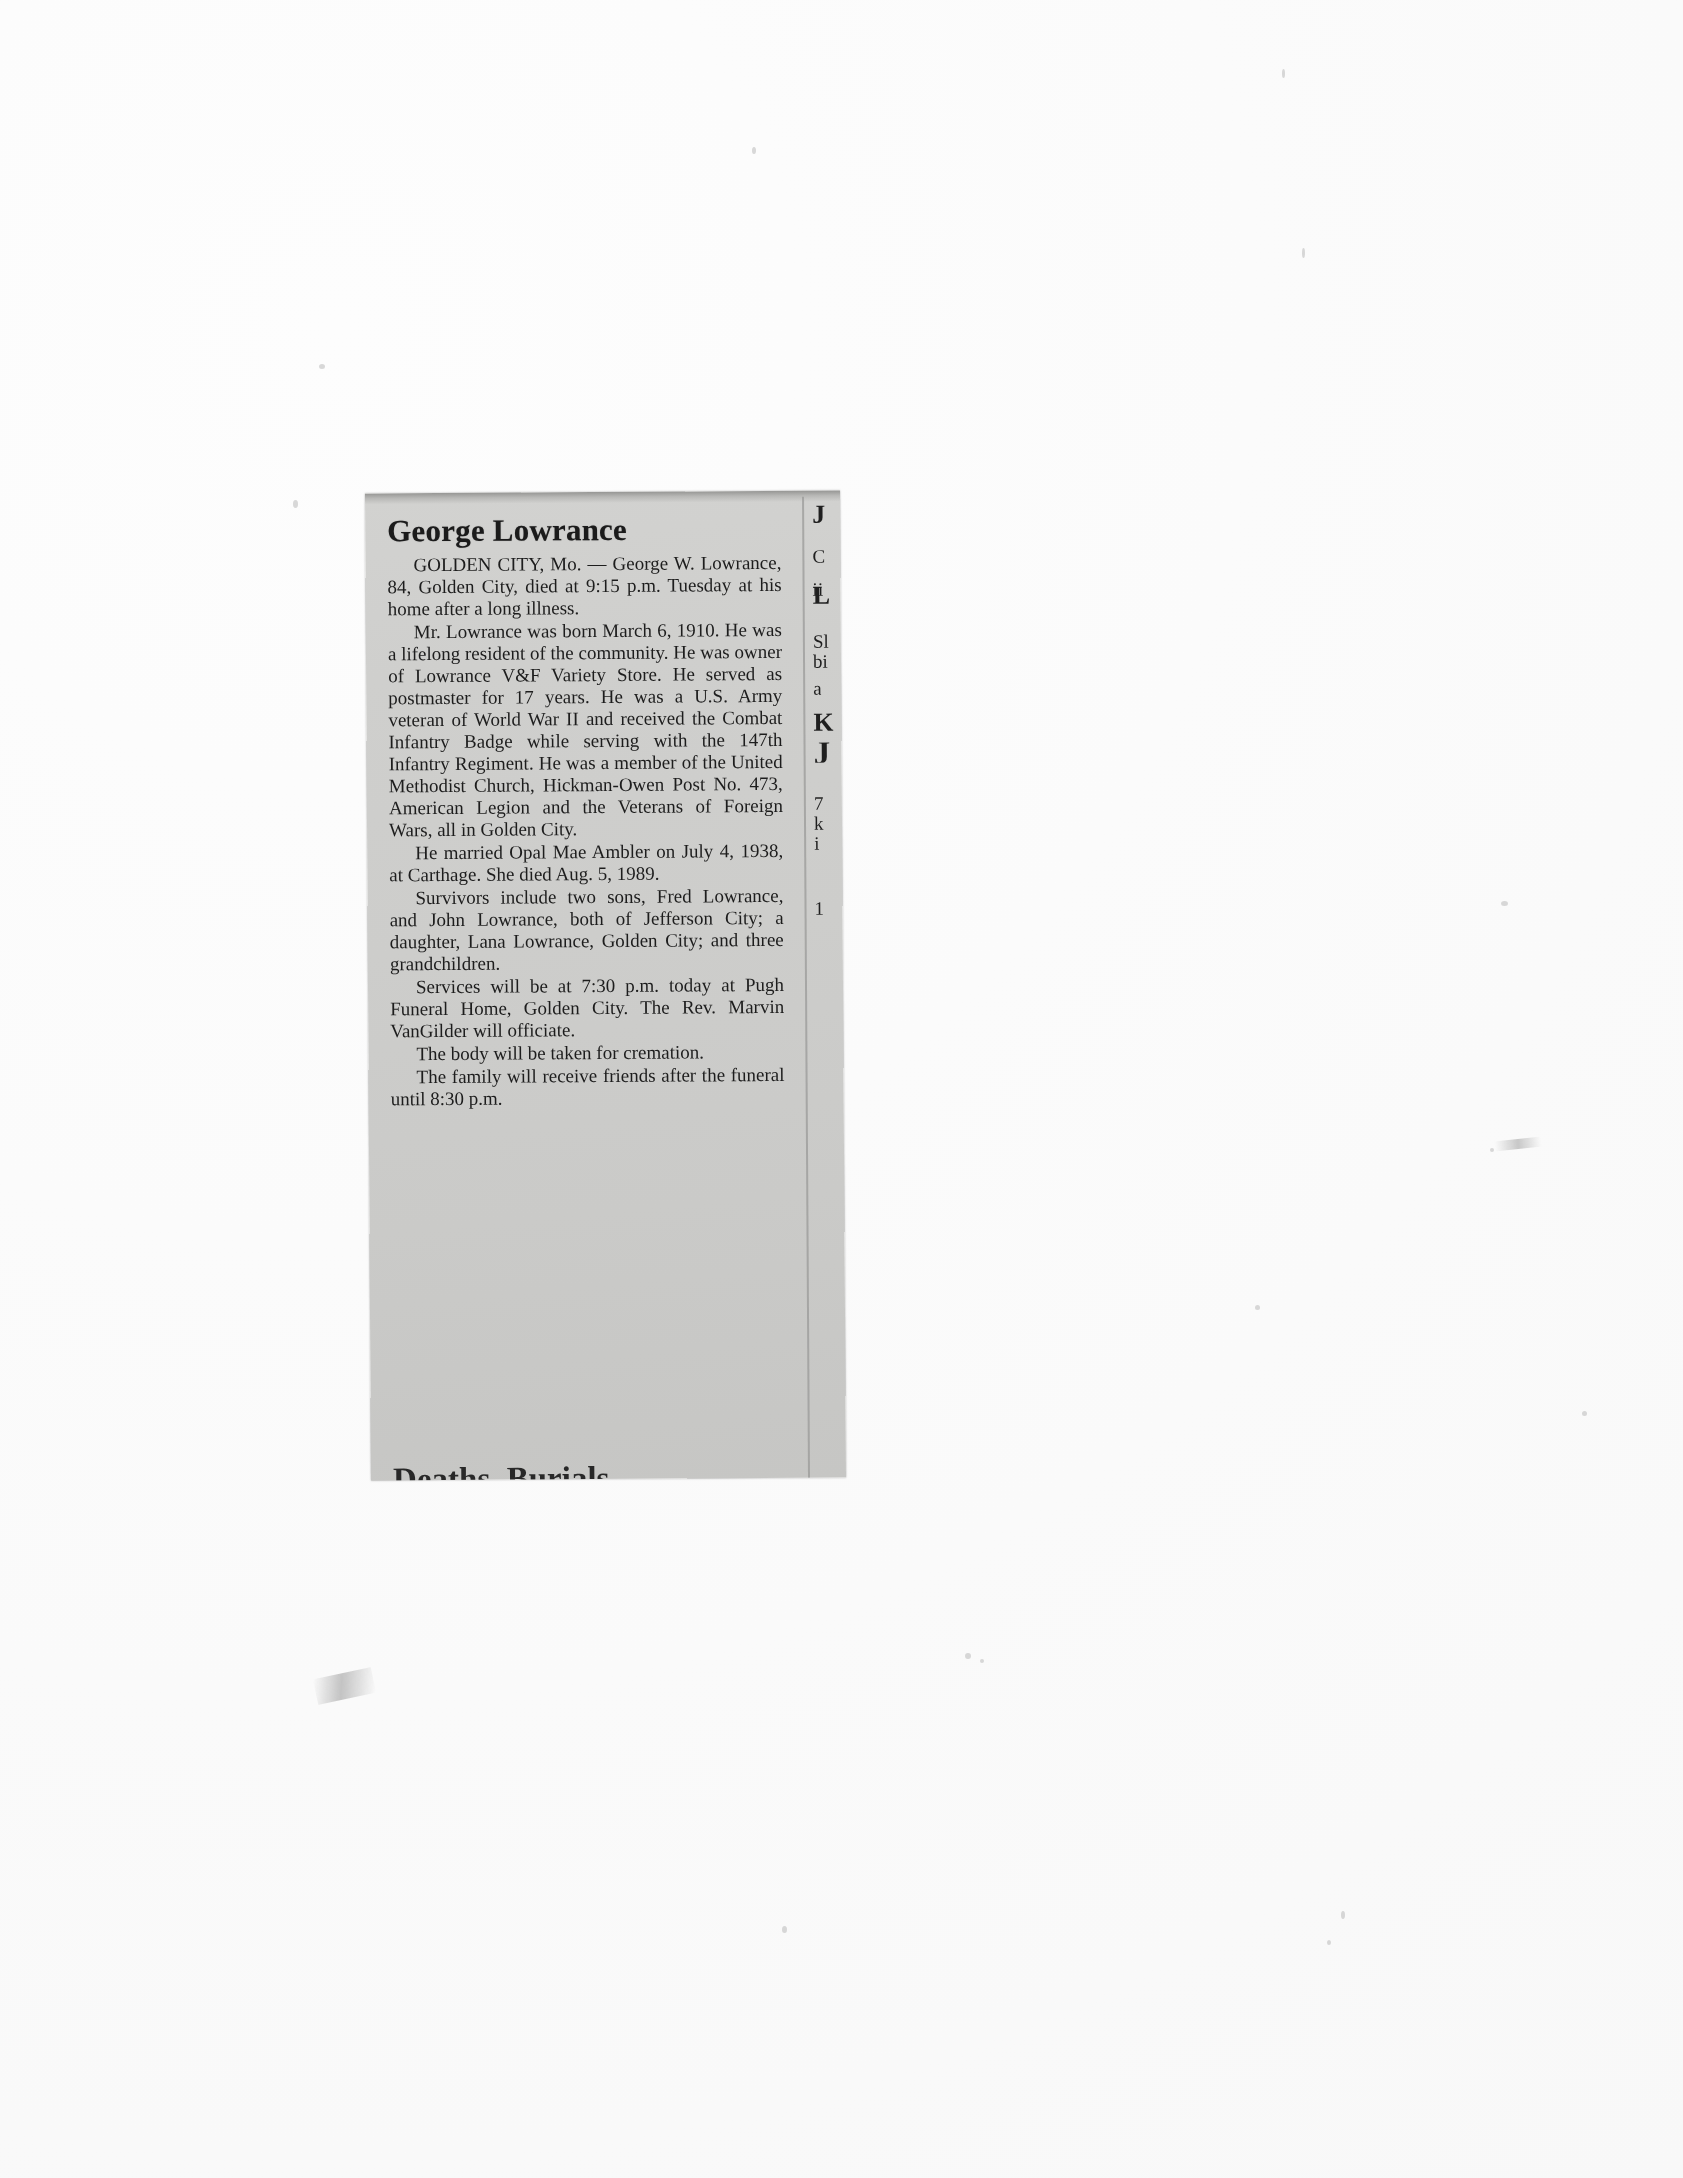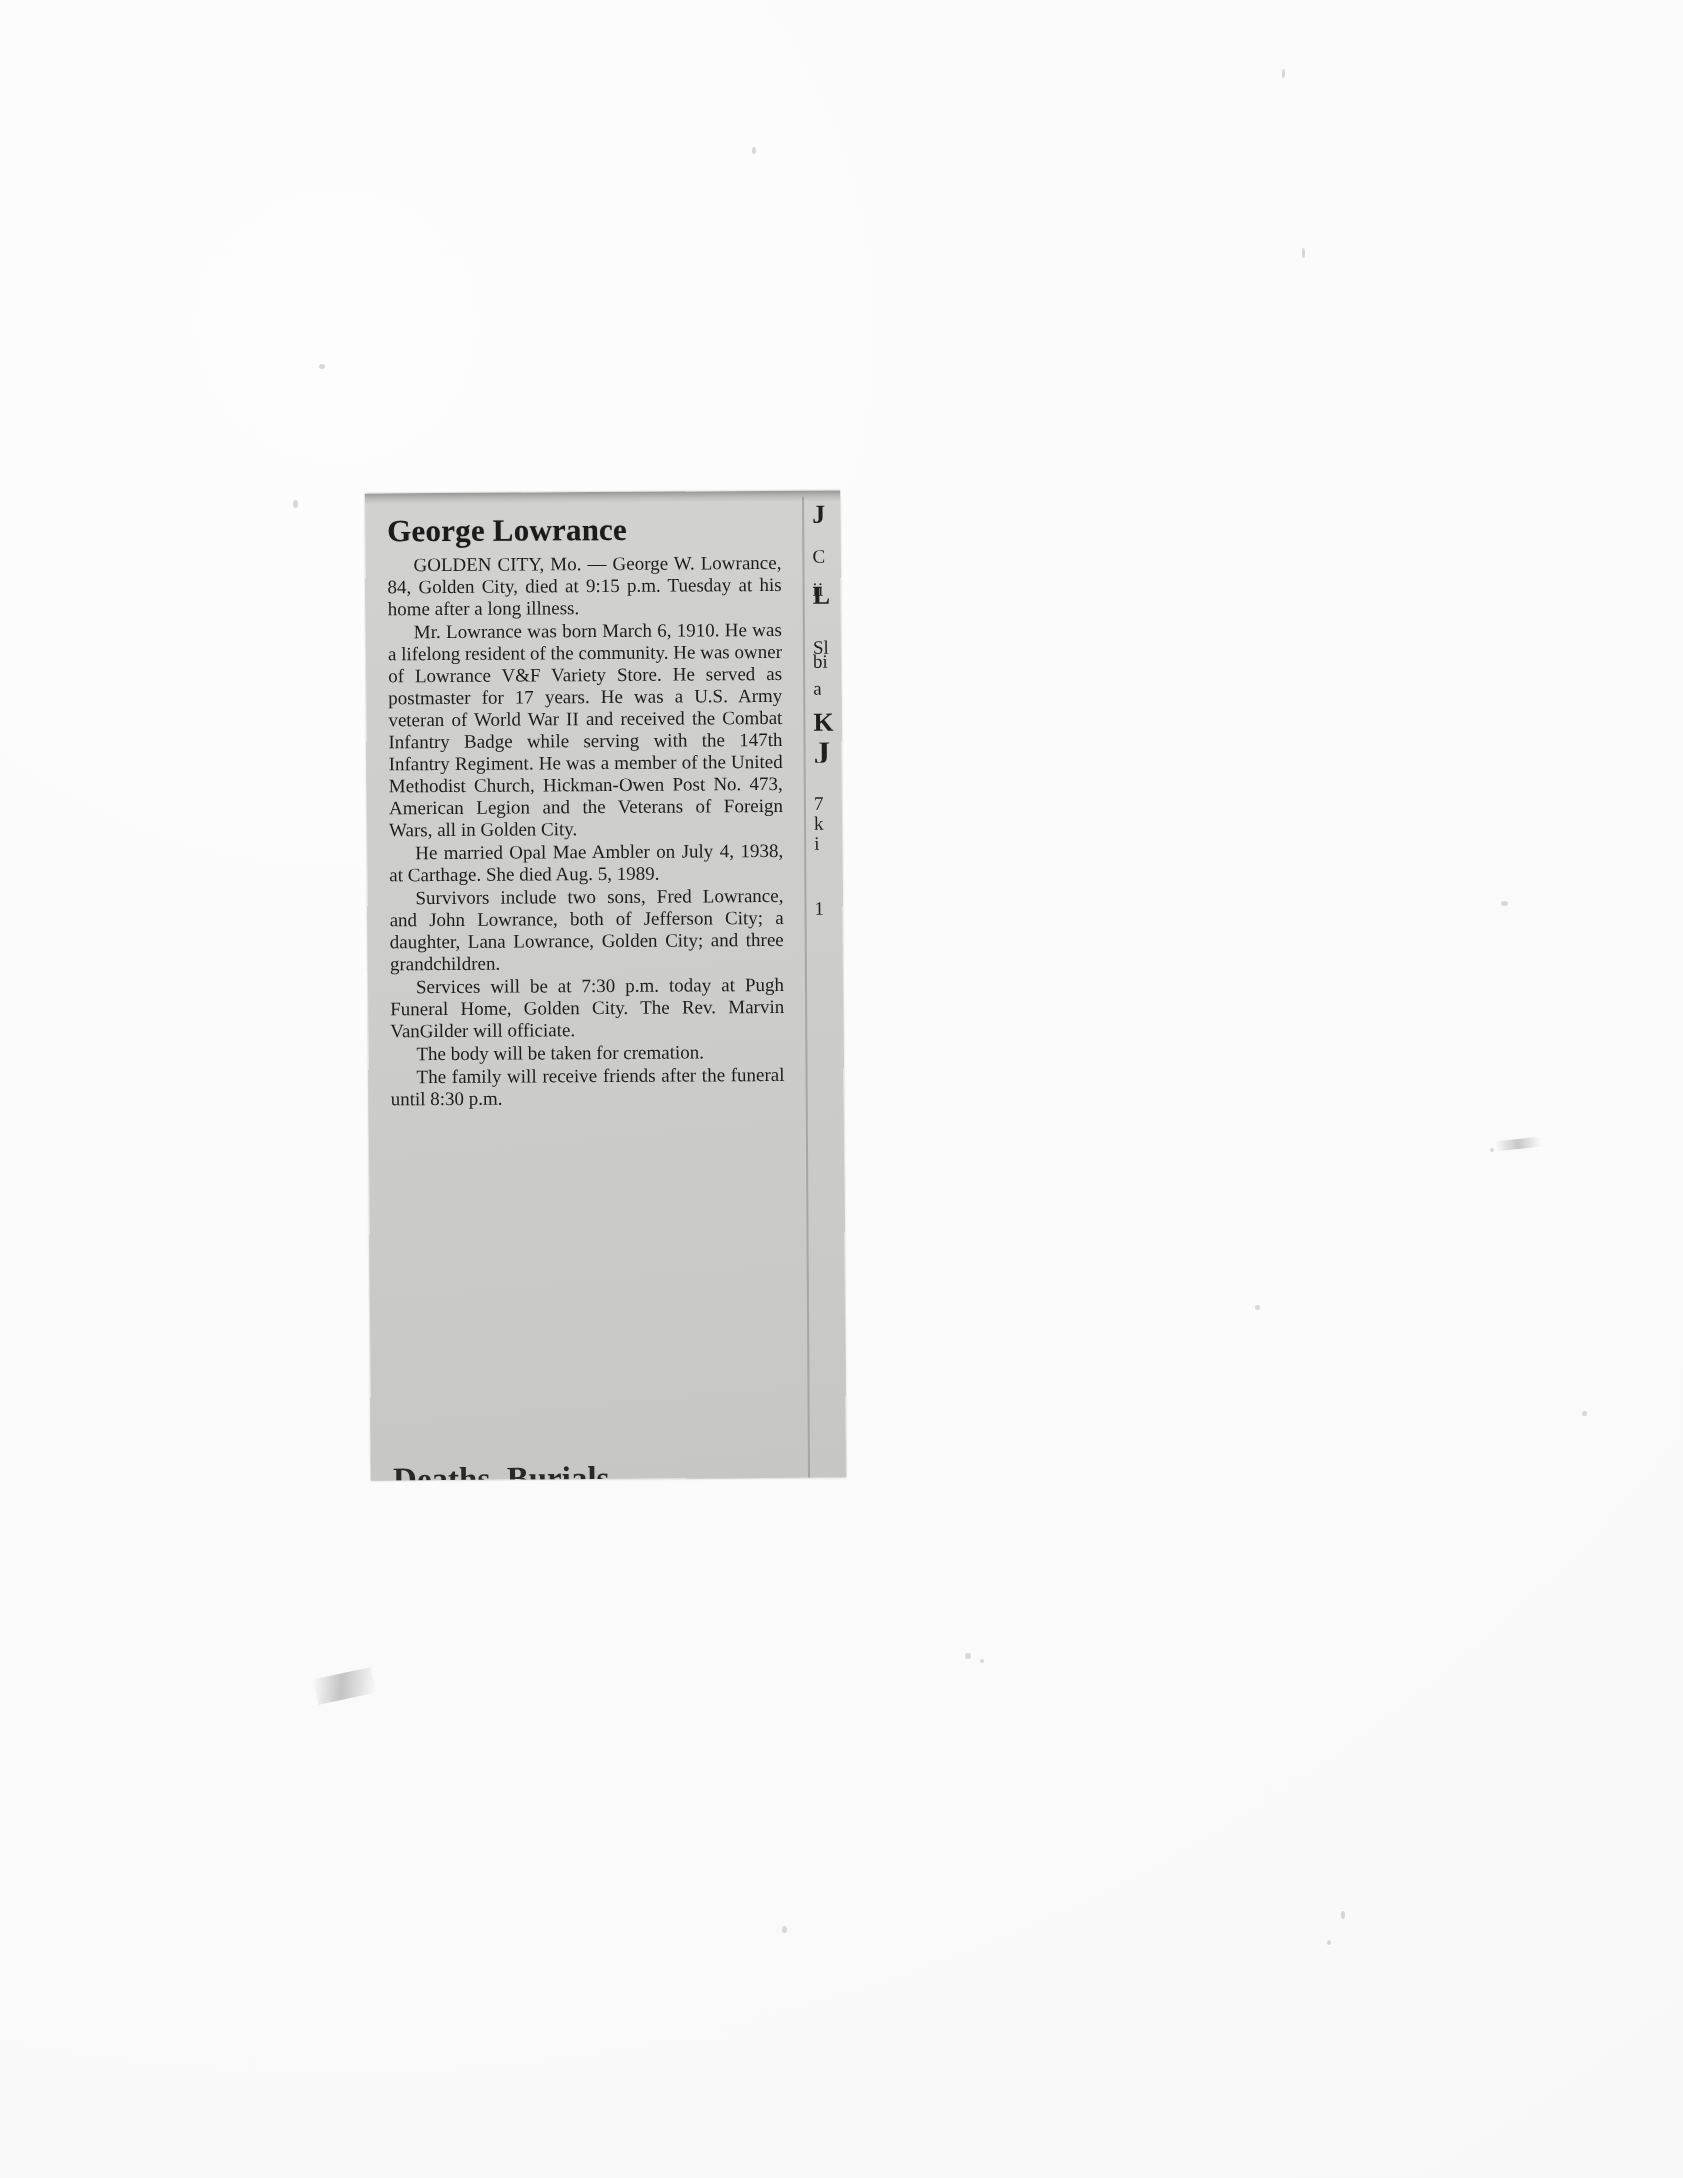--- a/index.html
+++ b/index.html
@@ -195,21 +195,21 @@
       <p class="para">Services will be at 7:30 p.m. today at Pugh Funeral Home, Golden City. The Rev. Marvin VanGilder will officiate.</p>
       <p class="para">The body will be taken for cremation.</p>
       <p class="para">The family will receive friends after the funeral until 8:30 p.m.</p>
     </div>
 
     <div id="col2">
         <div class="frag big" style="top: 0px;">J</div>
         <div class="frag" style="top: 42px;">C</div>
         <div class="frag" style="top: 61px; margin-top: 14px;">ii</div>
         <div class="frag big" style="top: 81px;">L</div>
-        <div class="frag" style="top: 133px;">Sl</div>
+        <div class="frag" style="top: 127px;">Sl</div>
         <div class="frag" style="top: 147px; text-align: right;">bi</div>
         <div class="frag" style="top: 174px;">a</div>
         <div class="frag big" style="top: 208px;">K</div>
         <div class="frag huge" style="top: 238px;">J</div>
         <div class="frag" style="top: 289px;">7</div>
         <div class="frag" style="top: 309px;">k</div>
         <div class="frag" style="top: 329px;">i</div>
         <div class="frag" style="top: 394px;">1</div>
       </div>
 

